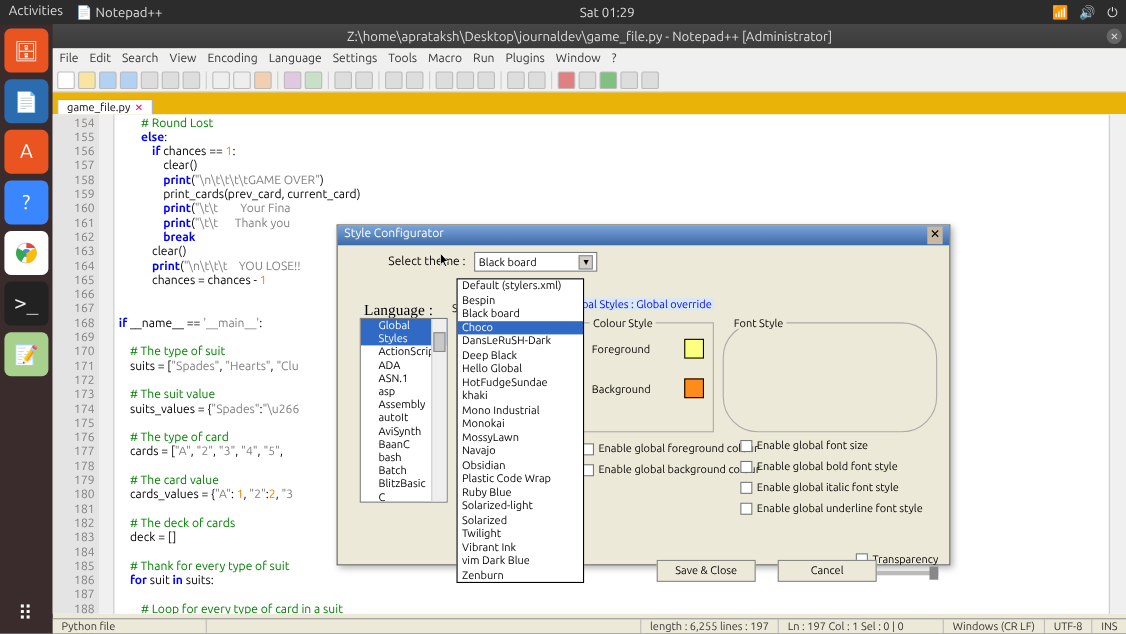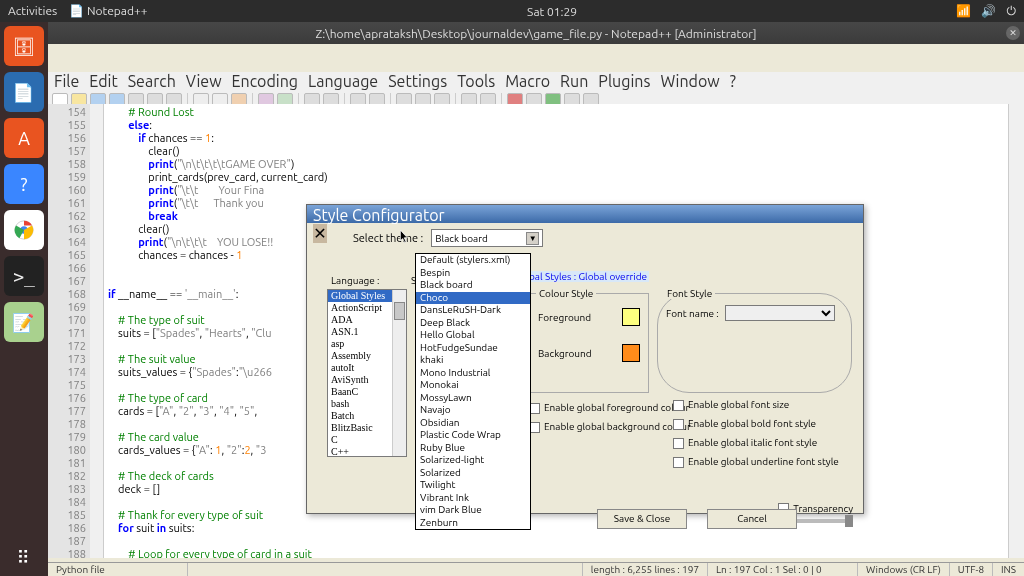--- a/index.html
+++ b/index.html
@@ -20,21 +20,21 @@
 .launcher .li.chrome { background: #fff; }
 .launcher .li.term { background: #222; color: #eee; font-family: monospace; }
 .launcher .li.npp { background: #a9d18e; color: #333; }
 .launcher .dots { position: absolute; bottom: 8px; color: #fff; font-size: 18px; letter-spacing: 2px; }
 
 .appwin { position: absolute; left: 48px; right: 0; top: 22px; bottom: 0; background: #4a4a4a; }
 .titlebar { height: 22px; background: linear-gradient(#474747,#3b3b3b); color: #ddd; display: flex; align-items: center; justify-content: center; font-size: 12px; position: relative; }
 .titlebar .close { position: absolute; right: 4px; width: 14px; height: 14px; border-radius: 50%; background: #666; display: flex; align-items: center; justify-content: center; font-size: 9px; }
 
 .client { position: absolute; top: 22px; left: 0; right: 0; bottom: 0; background: #ece9d8; }
-.menubar { height: 18px; background: #f0f0f0; display: flex; align-items: center; gap: 10px; padding: 0 6px; font-size: 16px; color: #333; margin-top: 28px; }
+.menubar { height: 18px; background: #f0f0f0; display: flex; align-items: center; gap: 10px; padding: 0 6px; font-size: 11px; color: #333; }
 .toolbar { height: 22px; background: #f0f0f0; display: flex; align-items: center; gap: 3px; padding: 0 4px; border-bottom: 1px solid #ccc; }
 .tbtn { width: 16px; height: 16px; background: #ddd; border: 1px solid #bbb; border-radius: 2px; }
 .tbtn.new{background:#fff;} .tbtn.open{background:#f8e6a0;} .tbtn.save{background:#b3d1f0;} 
 .tbtn.cut{background:#eee;} .tbtn.copy{background:#eee;} .tbtn.paste{background:#f0d0b0;}
 .tbtn.undo{background:#e0c8e0;} .tbtn.redo{background:#c8e0c8;}
 .tbtn.rec{background:#e08080;} .tbtn.play{background:#80c080;}
 .tsep { width: 1px; height: 16px; background: #ccc; margin: 0 2px; }
 
 .tabbar { height: 20px; background: #eab308; display: flex; align-items: flex-end; padding-left: 4px; }
 .tab { background: #fff; border: 1px solid #aaa; border-bottom: none; padding: 1px 8px; font-size: 10px; display: flex; align-items: center; gap: 4px; }
@@ -47,30 +47,30 @@
 .code .kw { color: #0000ff; font-weight: bold; }
 .code .cm { color: #008000; }
 .code .num { color: #ff8000; }
 .code .str { color: #808080; }
 .scroll { width: 16px; background: #f0f0f0; border-left: 1px solid #ccc; }
 
 .status { position: absolute; bottom: 0; left: 0; right: 0; height: 14px; background: #ece9d8; border-top: 1px solid #999; display: flex; align-items: center; font-size: 10px; color: #333; }
 .status .cell { padding: 0 8px; border-right: 1px solid #bbb; height: 100%; display: flex; align-items: center; }
 
 .dialog { position: absolute; left: 258px; top: 160px; width: 558px; height: 310px; background: #ece9d8; border: 1px solid #666; box-shadow: 2px 2px 6px rgba(0,0,0,.3); }
-.dlg-title { height: 18px; background: linear-gradient(#7ba4d8,#3c6aa8); color: #fff; font-size: 16px; padding: 1px 6px; display: flex; justify-content: space-between; flex-direction: column; }
+.dlg-title { height: 18px; background: linear-gradient(#7ba4d8,#3c6aa8); color: #fff; font-size: 11px; padding: 1px 6px; display: flex; justify-content: space-between; }
 .dlg-title .x { background: #c8b8a0; color: #000; width: 14px; text-align: center; }
 .dlg-body { padding: 6px; position: relative; height: calc(100% - 18px); }
 .row-theme { display: flex; align-items: center; gap: 8px; margin-bottom: 6px; margin-left: 40px; }
 .combo { width: 112px; height: 18px; border: 1px solid #7a7a7a; background: #fff; font-size: 10px; padding: 1px 3px; display: flex; align-items: center; justify-content: space-between; }
 .combo .arr { background: #d4d0c8; border: 1px solid #888; width: 13px; height: 13px; text-align: center; line-height: 11px; font-size: 8px; }
 
-.lang-label { position: absolute; left: 24px; top: 52px; font-size: 10px; }
+.lang-label { position: absolute; left: 24px; top: 52px; font-size: 14px; font-family: Liberation Serif, serif; }
 .langbox { position: absolute; left: 20px; top: 66px; width: 80px; height: 168px; background: #fff; border: 1px solid #7a7a7a; overflow: hidden; font-size: 10px; }
-.langbox .it { padding: 0 3px; line-height: 12px; font-family: Liberation Serif, serif; }
+.langbox .it { padding: 0 16px; line-height: 12px; }
 .langbox .it.sel { background: #316ac5; color: #fff; }
 .langbox .sbar { position: absolute; right: 0; top: 0; bottom: 0; width: 14px; background: #eee; border-left: 1px solid #ccc; }
 .langbox .sbar .th { position: absolute; top: 12px; left: 1px; right: 1px; height: 18px; background: #c8c8c8; border: 1px solid #888; }
 
 .stylebox-label { position: absolute; left: 104px; top: 52px; font-size: 10px; }
 
 .theme-dd { position: absolute; left: 108px; top: 30px; width: 116px; background: #fff; border: 1px solid #000; font-size: 10px; z-index: 50; }
 .theme-dd .it { padding: 0 4px; line-height: 12.5px; }
 .theme-dd .it.hl { background: #316ac5; color: #fff; }
 
@@ -325,24 +325,20 @@
               <span class="sw" id="fg-sw" style="background: rgb(253, 255, 127);"></span>
             </div>
           <div class="rw">
               <span>Background</span>
               <span class="sw" id="bg-sw" style="background: rgb(255, 140, 26);"></span>
             </div>
         </div>
 
         <div class="grp grp-font">
           <span class="leg">Font Style</span>
-          <div class="r" style="margin-top:8px">
-            <span>Font name :</span>
-            <select style="width:110px"></select>
-          </div>
         </div>
 
         <div class="globals">
           <div class="chk">
               <span class="b"></span>
               <span>Enable global foreground colour</span>
             </div>
           <div class="chk">
               <span class="b"></span>
               <span>Enable global background colour</span>

